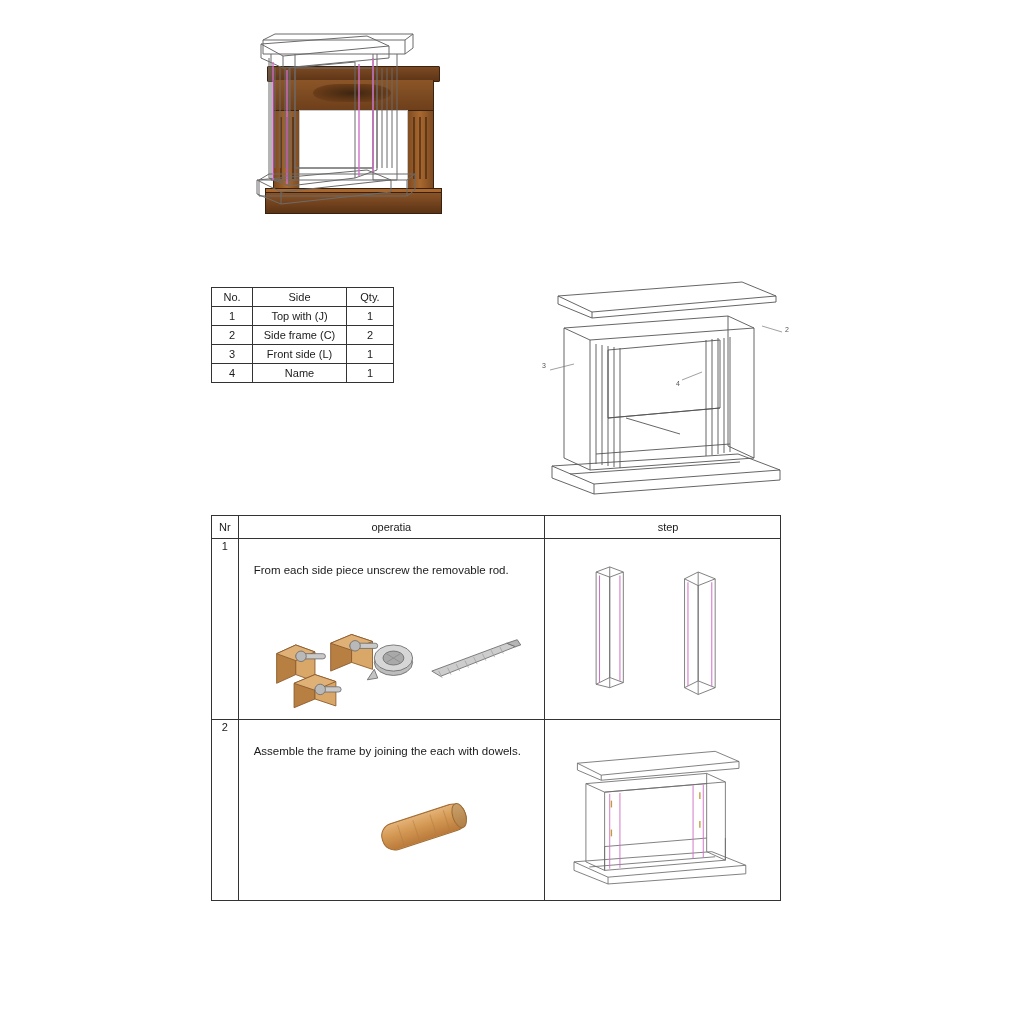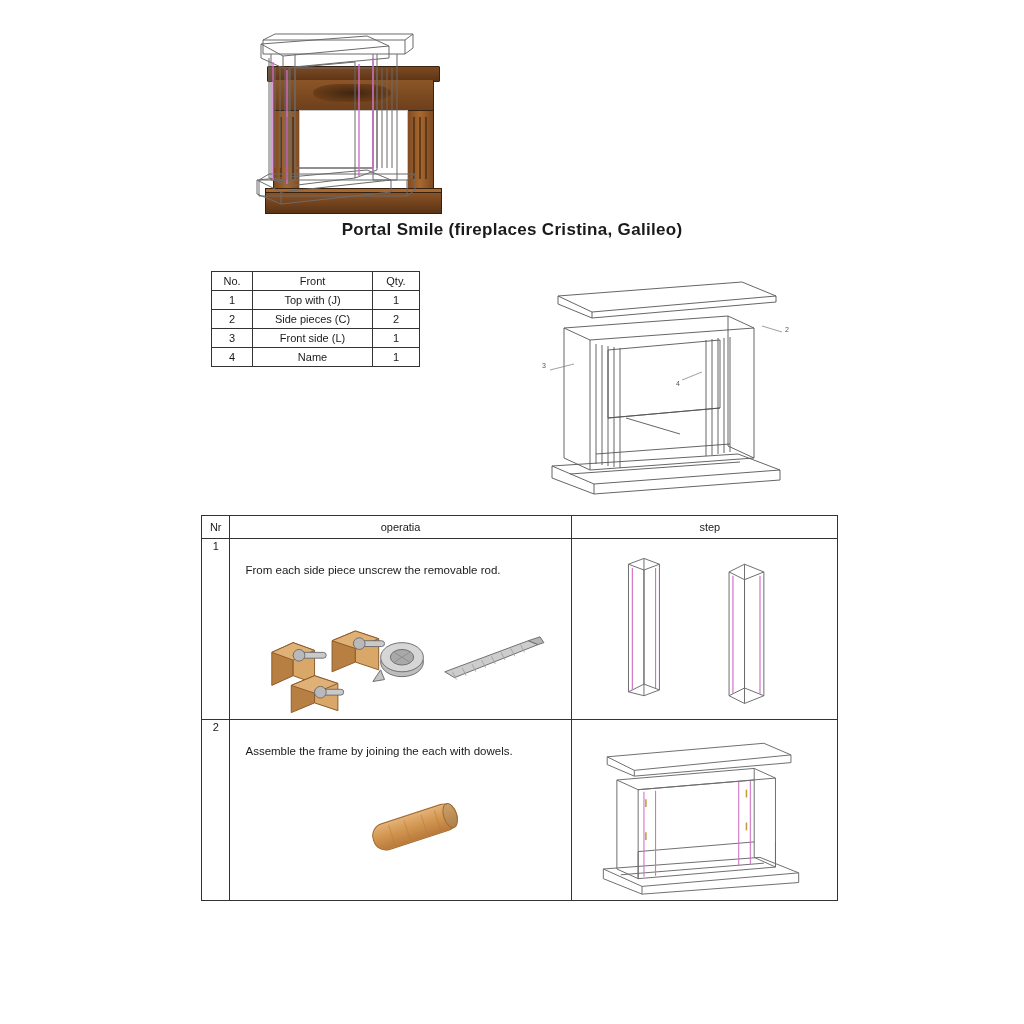--- a/index.html
+++ b/index.html
@@ -37,41 +37,41 @@
   .wf svg{width:100%;height:100%;overflow:visible;}
 
   .title{
     position:absolute;left:0;right:0;top:220px;
     text-align:center;
     font-size:17px;font-weight:bold;letter-spacing:.3px;
   }
 
   
   .parts{
-    position:absolute;left:211px;top:271px;width:209px;
+    position:absolute;left:211px;top:287px;width:183px;
     border-collapse:collapse;
     font-size:11px;
   }
   .parts td,.parts th{
     border:1px solid #333;
     height:18px;
     text-align:center;
     font-weight:normal;
     padding:0 2px;
   }
   .parts .c-no{width:36px;}
   .parts .c-qty{width:42px;}
 
   
   .exploded{position:absolute;left:530px;top:258px;width:270px;height:240px;}
   .exploded svg{width:100%;height:100%;overflow:visible;}
 
   
   .steps{
-    position:absolute;left:201px;top:515px;width:637px;
+    position:absolute;left:211px;top:515px;width:570px;
     border-collapse:collapse;font-size:11px;
   }
   .steps td,.steps th{border:1px solid #333;font-weight:normal;vertical-align:top;}
   .steps thead th{height:20px;text-align:center;vertical-align:middle;}
   .col-nr{width:26px;text-align:center;}
   .col-op{width:348px;}
   .col-step{width:261px;padding-left:12px;}
   .steps tbody td{height:178px;}
   .op-text{display:block;padding:24px 6px 0 14px;font-size:11.5px;}
   .cell-art{position:relative;height:100%;}
@@ -154,39 +154,38 @@
         <g fill="none" stroke="#d070c8" stroke-width="1.4">
           <path d="M18 34 L18 152"></path>
           <path d="M32 42 L32 156"></path>
           <path d="M104 36 L104 148"></path>
           <path d="M118 30 L118 144"></path>
         </g>
       </svg>
     </div>
   </div>
 
-  <div class="title">Portal Smile (fireplaces Cristina, Galileo)</div>
 
   <table class="parts">
     <thead>
       <tr>
         <th class="c-no">No.</th>
-        <th>Front</th>
+        <th>Side</th>
         <th class="c-qty">Qty.</th>
       </tr>
     </thead>
     <tbody>
       <tr>
         <td>1</td>
         <td>Top with (J)</td>
         <td>1</td>
       </tr>
       <tr>
         <td>2</td>
-        <td>Side pieces (C)</td>
+        <td>Side frame (C)</td>
         <td>2</td>
       </tr>
       <tr>
         <td>3</td>
         <td>Front side (L)</td>
         <td>1</td>
       </tr>
       <tr>
         <td>4</td>
         <td>Name</td>

